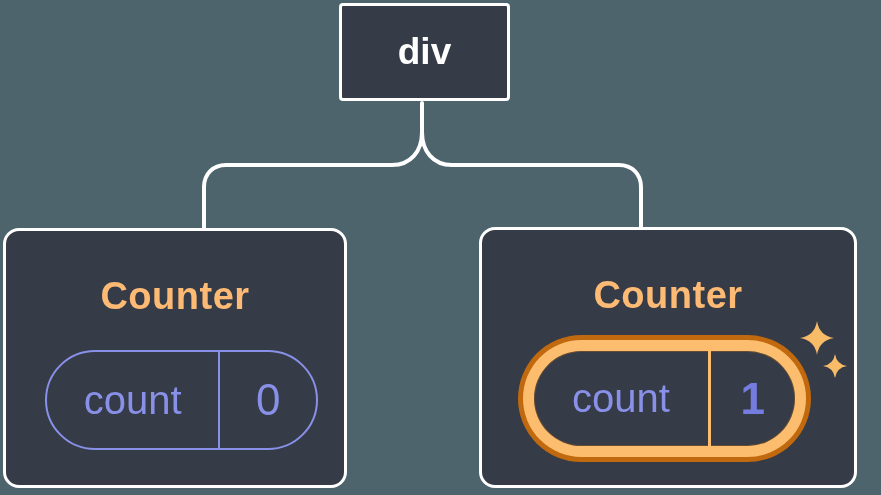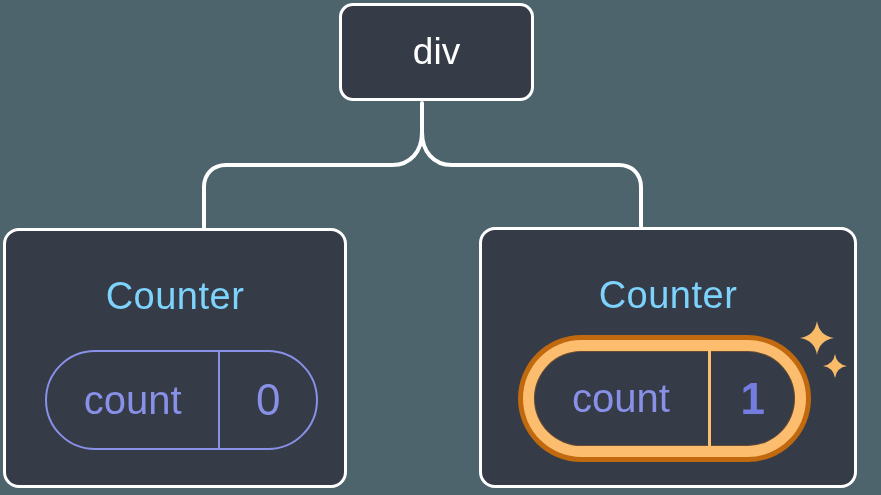--- a/index.html
+++ b/index.html
@@ -11,45 +11,45 @@
     overflow: hidden;
   }
   .stage { position: absolute; inset: 0; }
 
   
   .connector-svg { position: absolute; left: 0; top: 0; pointer-events: none; }
 
   
   .root-node {
     position: absolute; left: 339px; top: 3px;
-    width: 195px; height: 98px;
+    width: 171px; height: 98px;
     background: #353b47;
     border: 3px solid #ffffff;
-    border-radius: 14px;
+    border-radius: 4px;
     box-sizing: border-box;
     display: flex; align-items: center; justify-content: center;
-    color: #ffffff; font-size: 37px; font-weight: 400;
+    color: #ffffff; font-size: 37px; font-weight: 700;
   }
 
   
   .component-card {
     position: absolute;
     background: #353b47;
     border: 3px solid #ffffff;
     border-radius: 16px;
     box-sizing: border-box;
   }
   .card-left  { left: 3px;   top: 228px; width: 344px; height: 260px; }
   .card-right { left: 479px; top: 227px; width: 378px; height: 261px; }
 
   .card-title {
     margin-top: 44px;
     text-align: center;
-    color: #7dd3fc;
-    font-size: 38px; font-weight: 400;
+    color: #fdba74;
+    font-size: 38px; font-weight: 700;
     letter-spacing: 0.5px;
   }
 
   
   .state-pill {
     position: absolute; left: 39px; top: 119px;
     width: 273px; height: 100px;
     border: 2px solid #8990e8;
     border-radius: 999px;
     box-sizing: border-box;

